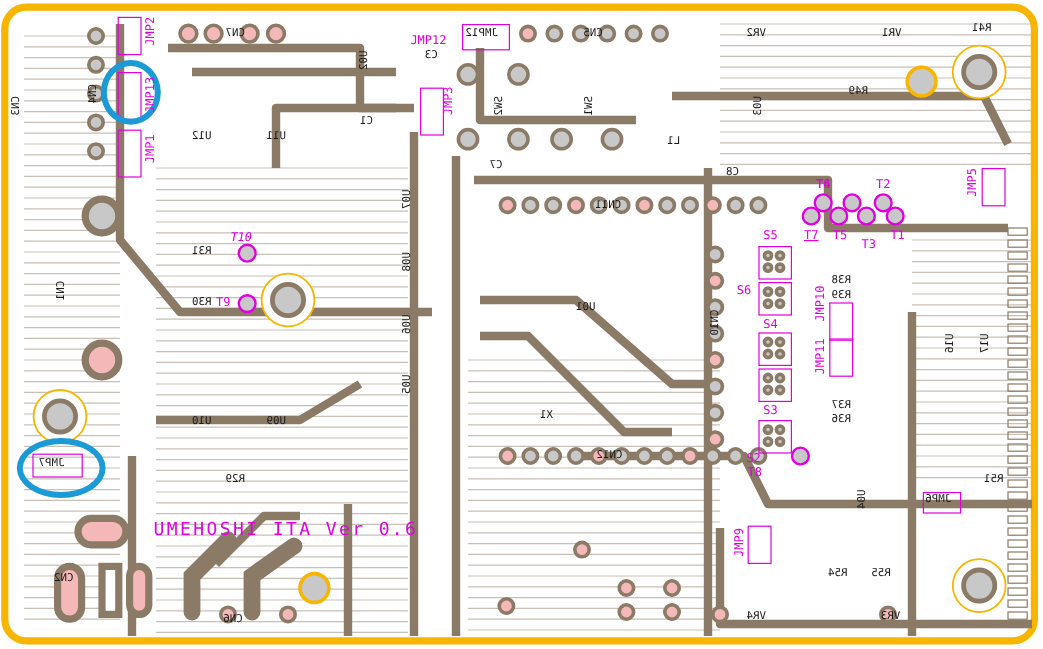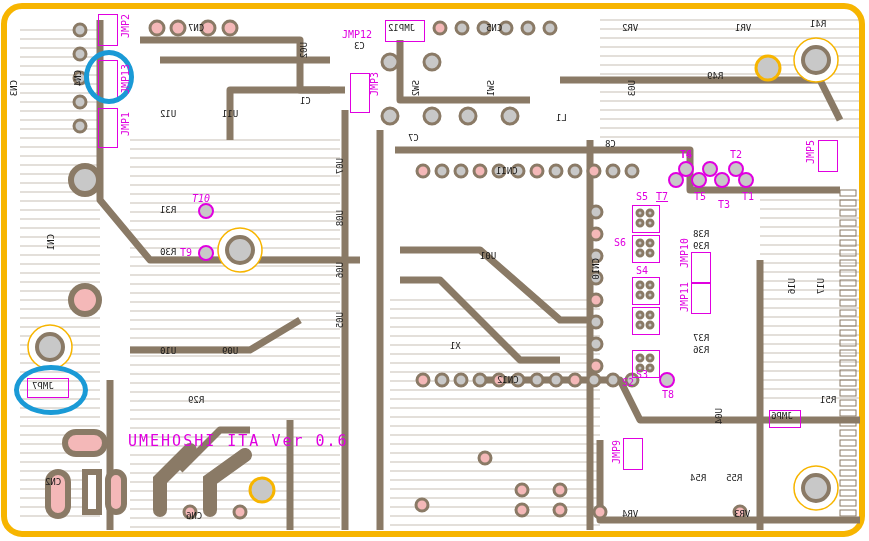--- a/index.html
+++ b/index.html
@@ -445,24 +445,24 @@
 <span class="lbl magm v" style="left:370px;top:72px;transform:rotate(180deg);">JMP3</span>
 <span class="lbl" style="left:32px;top:382px;">JMP7</span>
 <span class="lbl magm v" style="left:680px;top:238px;transform:rotate(180deg);">JMP10</span>
 <span class="lbl magm v" style="left:680px;top:282px;transform:rotate(180deg);">JMP11</span>
 <span class="lbl magm v" style="left:612px;top:440px;transform:rotate(180deg);">JMP9</span>
 <span class="lbl" style="left:771px;top:412px;">JMP6</span>
 <span class="lbl magm v" style="left:806px;top:140px;transform:rotate(180deg);">JMP5</span>
 <span class="lbl mag" style="left:636px;top:192px;">S5</span>
 <span class="lbl mag" style="left:614px;top:238px;">S6</span>
 <span class="lbl mag" style="left:636px;top:266px;">S4</span>
-<span class="lbl mag" style="left:636px;top:338px;margin-top:32px;">S3</span>
+<span class="lbl mag" style="left:636px;top:338px;">S3</span>
 <span class="lbl mag" style="left:622px;top:378px;">S2</span>
-<span class="lbl mag" style="left:662px;top:390px;">T8</span>
+<span class="lbl mag" style="left:623px;top:390px;">T8</span>
 <span class="lbl mag" style="left:192px;top:194px;font-style:italic;">T10</span>
 <span class="lbl mag" style="left:180px;top:248px;">T9</span>
 <span class="lbl mag" style="left:680px;top:150px;">T6</span>
 <span class="lbl mag" style="left:680px;top:150px;">T4</span>
 <span class="lbl mag" style="left:730px;top:150px;">T2</span>
-<span class="lbl mag" style="left:656px;top:192px;text-decoration:underline;">T7</span>
+<span class="lbl mag" style="left:670px;top:192px;text-decoration:underline;">T7</span>
 <span class="lbl mag" style="left:694px;top:192px;">T5</span>
 <span class="lbl mag" style="left:718px;top:200px;">T3</span>
 <span class="lbl mag" style="left:742px;top:192px;">T1</span>
 
 </body></html>

